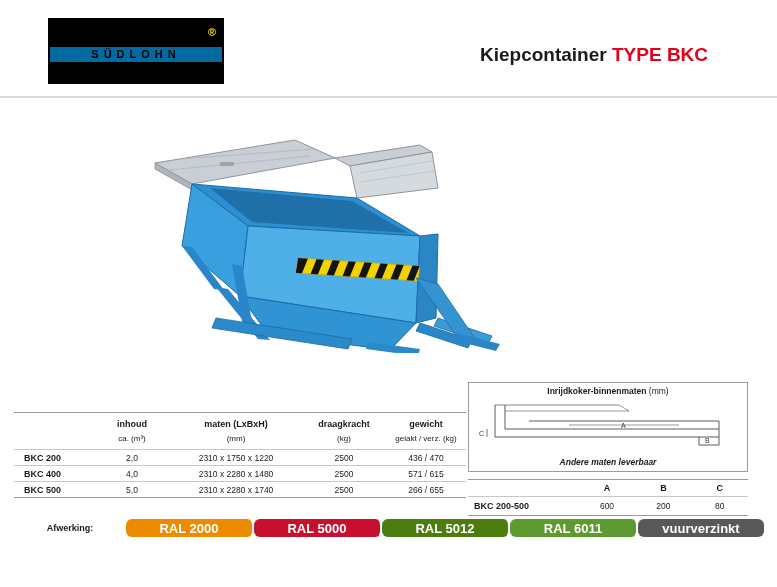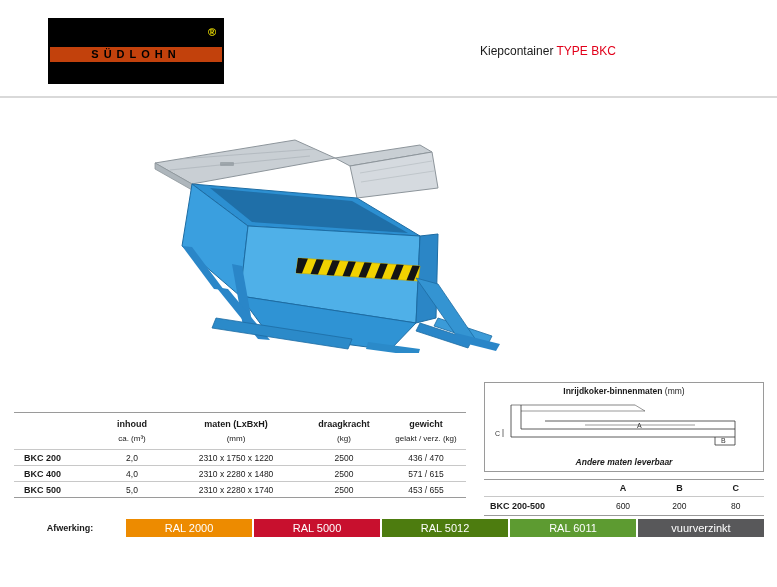--- a/index.html
+++ b/index.html
@@ -21,31 +21,31 @@
     display:flex;flex-direction:column;align-items:center;justify-content:center;
   }
   .logo-bauer{
     color:#f5e600;
     font-family:"Liberation Sans", sans-serif;
     font-weight:bold;font-style:italic;
     font-size:35px;letter-spacing:1px;line-height:34px;
     margin:0;padding:0 0 0 2px;
   }
   .logo-sub{
-    background:#c2410c;color:#000;
+    background:#0369a1;color:#000;
     font-size:11px;font-weight:bold;letter-spacing:5px;
     width:100%;text-align:center;line-height:15px;
     margin-top:7px;
   }
   .logo-reg{
     position:absolute;right:6px;top:6px;color:#f5e600;font-size:11px;font-weight:bold;
   }
   .title{
     position:absolute;left:480px;top:44px;
-    font-size:12px;font-weight:normal;color:#1a1a1a;
+    font-size:19px;font-weight:bold;color:#1a1a1a;
     white-space:nowrap;
   }
   .title .accent{color:#e2001a;}
   .header-rule{
     position:absolute;left:0;top:96px;width:777px;height:2px;background:#d9d9d9;
   }
 
   
   .product{
     position:absolute;left:120px;top:118px;width:420px;height:235px;
@@ -68,21 +68,21 @@
   .spec-table tbody tr:last-child{border-bottom:1px solid #9a9a9a;margin-top:45px;}
   .spec-table td.model{text-align:left;padding-left:10px;font-weight:bold;font-size:9px;}
   .col-model{width:80px;}
   .col-inh{width:76px;}
   .col-mat{width:132px;}
   .col-drk{width:84px;}
   .col-gew{width:80px;}
 
   
   .right-panel{
-    position:absolute;left:484px;top:382px;width:280px;
+    position:absolute;left:468px;top:382px;width:280px;
   }
   .rp-title{
     text-align:center;font-size:8.5px;font-weight:bold;
     border:1px solid #9a9a9a;border-bottom:none;
     padding:3px 0 3px 0;background:#fff;
   }
   .rp-title .mm{font-weight:normal;}
   .rp-drawing{
     border:1px solid #9a9a9a;border-top:none;border-bottom:none;
     height:56px;position:relative;background:#fff;
@@ -110,21 +110,21 @@
   .finish{
     position:absolute;left:14px;top:519px;width:750px;height:18px;
     display:flex;align-items:stretch;
   }
   .finish-label{
     width:112px;font-size:9px;font-weight:bold;display:flex;align-items:center;
     justify-content:center;
   }
   .swatch{
     flex:1;display:flex;align-items:center;justify-content:center;
-    font-size:11px;font-weight:normal;color:#fff;border-right:2px solid #fff;
+    font-size:13px;font-weight:bold;color:#fff;border-right:2px solid #fff;border-radius:6px;
   }
   .swatch:last-child{border-right:none;}
 </style>
 </head>
 <body>
 
 <div class="header">
   <div class="logo-box">
     <div class="logo-sub">SÜDLOHN</div>
     <div class="logo-reg">®</div>
@@ -232,21 +232,21 @@
       <td>4,0</td>
       <td>2310 x 2280 x 1480</td>
       <td>2500</td>
       <td>571 / 615</td>
     </tr>
     <tr>
       <td class="model">BKC 500</td>
       <td>5,0</td>
       <td>2310 x 2280 x 1740</td>
       <td>2500</td>
-      <td>453 / 655</td>
+      <td>266 / 655</td>
     </tr>
   </tbody>
 </table>
 
 <div class="right-panel">
   <div class="rp-title">
     <span>Inrijdkoker-binnenmaten </span><span class="mm">(mm)</span>
   </div>
   <div class="rp-drawing">
     <svg width="278" height="56" viewBox="0 0 278 56" xmlns="http://www.w3.org/2000/svg">

